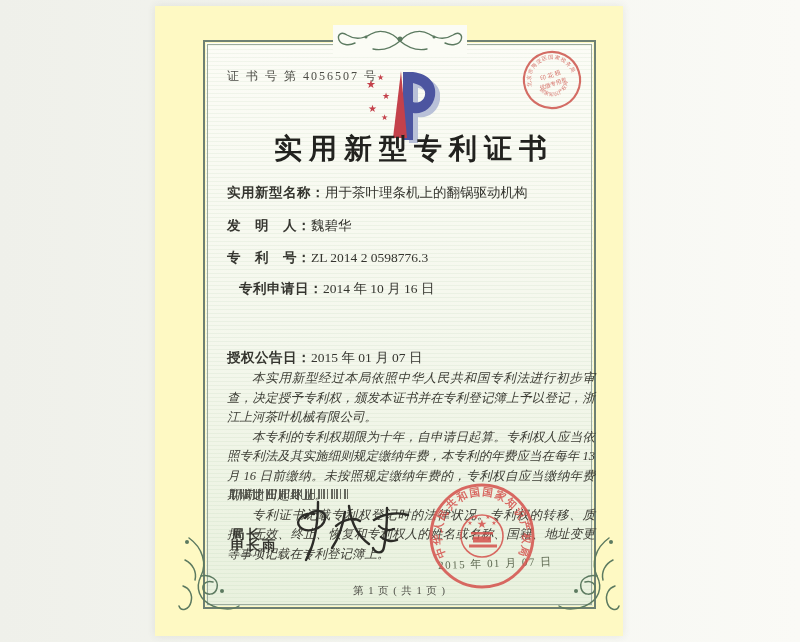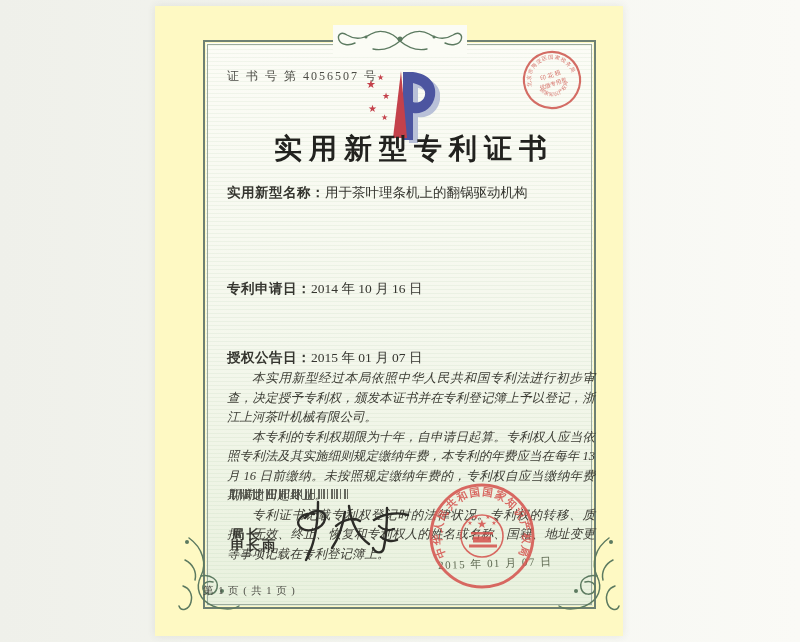--- a/index.html
+++ b/index.html
@@ -59,21 +59,21 @@
   }
   .signer { position:absolute; left:76px; z-index:3; font-size:13.5px; font-weight:bold; color:#33332d; letter-spacing:2px; }
   .signature { position:absolute; left:122px; top:490px; width:138px; height:76px; z-index:3; }
   .seal { position:absolute; left:271px; top:474px; width:112px; height:112px; z-index:4; opacity:.86; }
   .seal-date {
     position:absolute; left:283px; top:550px; z-index:3;
     font-size:11px; letter-spacing:1.5px; color:#5d6850; transform:rotate(-2deg); white-space:nowrap;
   }
   .footer {
     position:absolute; left:48px; top:578px; width:393px; z-index:3;
-    font-size:10.5px; letter-spacing:1px; color:#4d4d46;
+    text-align:center; font-size:10.5px; letter-spacing:1px; color:#4d4d46;
   }
   svg text { font-family:"Liberation Serif", serif; }
 </style>
 </head>
 <body>
 
 <div class="paper">
 
   <div class="tint"></div>
   <div class="frame-outer">
@@ -146,21 +146,27 @@
     </text>
     <text x="32" y="29" font-size="6.2" fill="#cf5a52" text-anchor="middle">印 花 税</text>
     <text x="32" y="38" font-size="5.8" fill="#cf5a52" text-anchor="middle">代缴专用章</text>
   </svg>
 
   <div class="title">实用新型专利证书</div>
 
   <div class="row" style="top:178px;">
     <span class="lbl">实用新型名称：</span><span>用于茶叶理条机上的翻锅驱动机构</span>
   </div>
-  <div class="row" style="top:274px;">
+  <div class="row" style="top:211px;">
+    <span class="lbl">发　明　人：</span><span>魏碧华</span>
+  </div>
+  <div class="row" style="top:243px;">
+    <span class="lbl">专　利　号：</span><span>ZL 2014 2 0598776.3</span>
+  </div>
+  <div class="row" style="top:274px;margin-left:12px;">
     <span class="lbl">专利申请日：</span><span>2014 年 10 月 16 日</span>
   </div>
   <div class="row" style="top:343px;">
     <span class="lbl">授权公告日：</span><span>2015 年 01 月 07 日</span>
   </div>
 
   <div class="paras">
     <p>本实用新型经过本局依照中华人民共和国专利法进行初步审查，决定授予专利权，颁发本证书并在专利登记簿上予以登记，浙江上河茶叶机械有限公司。</p>
     <p>本专利的专利权期限为十年，自申请日起算。专利权人应当依照专利法及其实施细则规定缴纳年费，本专利的年费应当在每年 13 月 16 日前缴纳。未按照规定缴纳年费的，专利权自应当缴纳年费期满之日起终止。</p>
     <p>专利证书记载专利权登记时的法律状况。专利权的转移、质押、无效、终止、恢复和专利权人的姓名或名称、国籍、地址变更等事项记载在专利登记簿上。</p>

